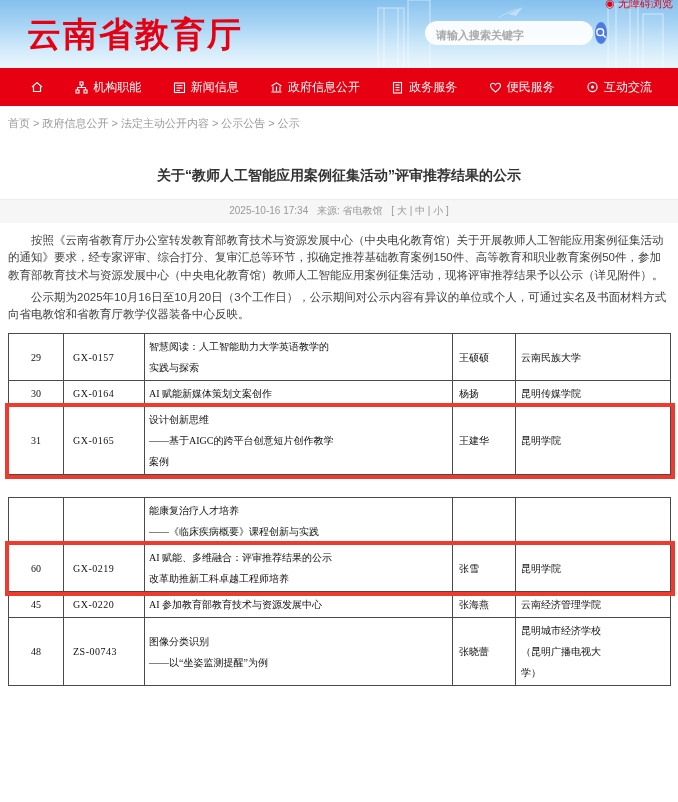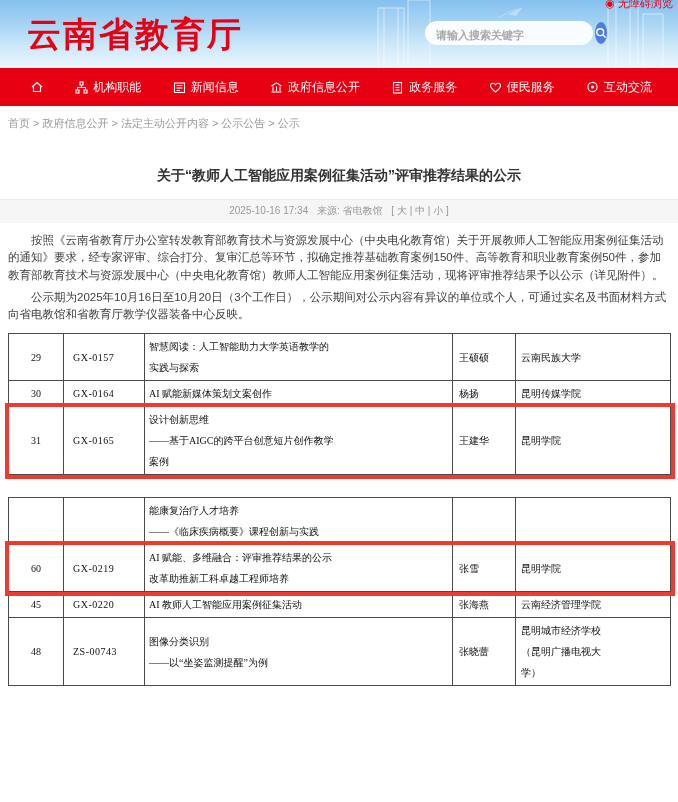--- a/index.html
+++ b/index.html
@@ -222,21 +222,21 @@
     <tr class="hl">
       <td class="c-no">60</td>
       <td class="c-code">GX-0219</td>
       <td><span>AI 赋能、多维融合：评审推荐结果的公示</span><br><span>改革助推新工科卓越工程师培养</span></td>
       <td class="c-name">张雪</td>
       <td class="c-school">昆明学院</td>
     </tr>
     <tr>
       <td class="c-no">45</td>
       <td class="c-code">GX-0220</td>
-      <td>AI 教师人工智能应用案例征集活动</td>
+      <td>AI 参加教育部教育技术与资源发展中心</td>
       <td class="c-name">张海燕</td>
       <td class="c-school">云南经济管理学院</td>
     </tr>
     <tr>
       <td class="c-no">48</td>
       <td class="c-code">ZS-00743</td>
       <td><span>图像分类识别</span><br><span>——以“坐姿监测提醒”为例</span></td>
       <td class="c-name">张晓蕾</td>
       <td class="c-school"><span>昆明城市经济学校</span><br><span>（昆明广播电视大</span><br><span>学）</span></td>
     </tr>

